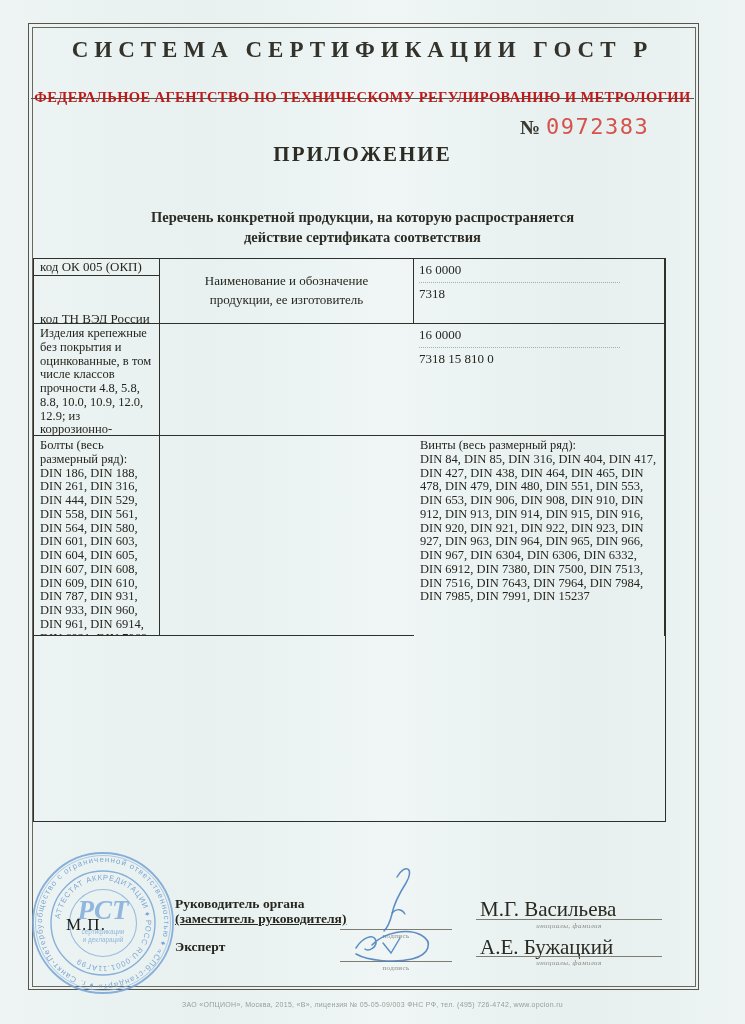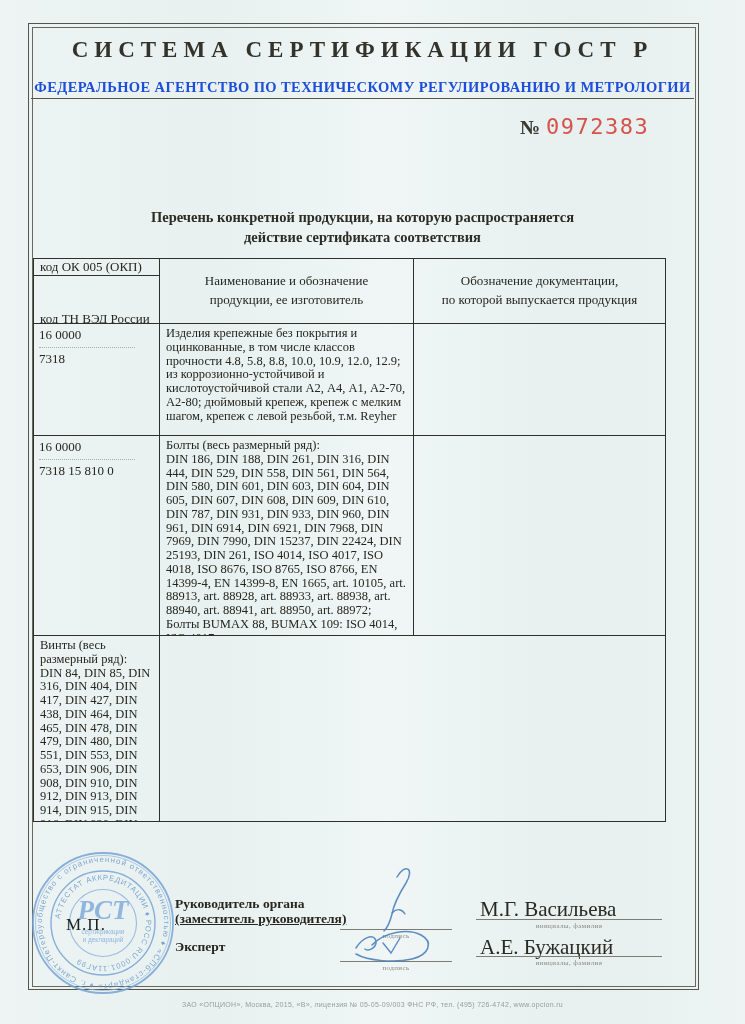--- a/index.html
+++ b/index.html
@@ -9,22 +9,22 @@
     background:linear-gradient(90deg,#edf4f3 0%,#e8f1f0 28%,#eff6f5 52%,#e7efef 78%,#edf4f3 100%);
   }
   .page{position:absolute;inset:0;}
   
   .frame{position:absolute;left:28px;top:23px;width:669px;height:965px;border:1.5px solid #55554c;}
   .frame-inner{position:absolute;inset:2.5px;border:1px solid #67675e;}
   .hdr-divider{position:absolute;left:31px;top:98px;width:663px;border-top:1.5px solid #55554c;}
 
   .sys-title{position:absolute;left:33px;top:37px;width:659px;text-align:center;
     font-size:23px;font-weight:bold;letter-spacing:6px;color:#33332c;}
-  .agency{position:absolute;left:33px;top:79px;width:659px;text-align:center;
-    font-size:14.5px;font-weight:bold;letter-spacing:.4px;color:#1d4ed8;}
+  .agency{position:absolute;left:33px;top:89px;width:659px;text-align:center;
+    font-size:14.5px;font-weight:bold;letter-spacing:.4px;color:#b91c1c;}
 
   .formno{position:absolute;left:520px;top:114px;white-space:nowrap;}
   .formno .sign{font-size:20px;font-weight:bold;color:#3a3a33;margin-right:6px;}
   .formno .digits{font-family:"DejaVu Sans Mono",monospace;font-size:22px;color:#d5534c;letter-spacing:1.5px;}
 
   .doc-title{position:absolute;left:33px;top:142px;width:659px;text-align:center;
     font-size:21px;font-weight:bold;letter-spacing:2px;color:#2c2c25;}
   .cert-line{position:absolute;left:33px;top:180px;width:659px;text-align:center;font-size:15px;}
   .cert-line .lbl{font-weight:bold;}
   .cert-line .num{display:inline-block;padding:0 10px 1px 10px;border-bottom:1px solid #6d6d64;margin-left:6px;}
@@ -56,21 +56,21 @@
   .role1 .u{text-decoration:underline;}
   .role2{position:absolute;left:175px;top:939px;font-size:13.5px;font-weight:bold;color:#26261f;}
   .sigline{position:absolute;border-top:1px solid #7d7d74;width:112px;left:340px;}
   .sl1{top:929px;} .sl2{top:961px;}
   .sigcap{position:absolute;left:340px;width:112px;text-align:center;font-size:7px;color:#8a8a82;letter-spacing:.4px;}
   .sc1{top:932px;} .sc2{top:964px;}
   .pname{position:absolute;left:480px;font-size:21px;color:#2a2a22;}
   .pn1{top:897px;} .pn2{top:935px;}
   .nameline{position:absolute;left:476px;width:186px;border-top:1px solid #7d7d74;}
   .nl1{top:919px;} .nl2{top:956px;}
-  .namecap{position:absolute;left:476px;width:186px;text-align:center;font-size:7px;color:#8a8a82;letter-spacing:.4px;}
+  .namecap{position:absolute;left:476px;width:186px;text-align:center;font-size:7px;color:#8a8a82;letter-spacing:.4px;font-style:italic;}
   .nc1{top:922px;} .nc2{top:959px;}
 
   .sig-overlay{position:absolute;inset:0;pointer-events:none;}
 
   .fineprint{position:absolute;left:0;top:1001px;width:745px;text-align:center;
     font-family:"Liberation Sans",sans-serif;font-size:7px;color:#979d98;letter-spacing:.3px;}
 </style>
 </head>
 <body>
 
@@ -81,35 +81,34 @@
   </div>
   <div class="hdr-divider"></div>
 
   <div class="sys-title">СИСТЕМА СЕРТИФИКАЦИИ ГОСТ Р</div>
   <div class="agency">ФЕДЕРАЛЬНОЕ АГЕНТСТВО ПО ТЕХНИЧЕСКОМУ РЕГУЛИРОВАНИЮ И МЕТРОЛОГИИ</div>
 
   <div class="formno">
     <span class="sign">№</span><span class="digits">0972383</span>
   </div>
 
+  <div class="doc-title">ПРИЛОЖЕНИЕ</div>
 
 
   <div class="list-subtitle">Перечень конкретной продукции,  на которую распространяется
 действие сертификата соответствия</div>
 
   <div class="ptable">
 
     <div class="cell th-codes">
       <div class="half top">код ОК 005 (ОКП)</div>
       <div class="half">код ТН ВЭД России</div>
     </div>
     <div class="cell th-center">Наименование и обозначение
 продукции, ее изготовитель</div>
-    <div class="cell th-center c3">Обозначение документации,
-по которой выпускается продукция</div>
 
     <div class="cell cell-codes">
       <span class="okp">16 0000</span>
       <span class="tnved">7318</span>
     </div>
     <div class="cell cell-name">Изделия крепежные без покрытия и оцинкованные, в том числе классов прочности 4.8, 5.8, 8.8, 10.0, 10.9, 12.0, 12.9; из коррозионно-устойчивой и кислотоустойчивой стали А2, А4, А1, А2-70, А2-80;  дюймовый крепеж, крепеж с мелким шагом, крепеж с левой резьбой, т.м. Reyher</div>
     <div class="cell c3"></div>
 
     <div class="cell cell-codes">
       <span class="okp">16 0000</span>

